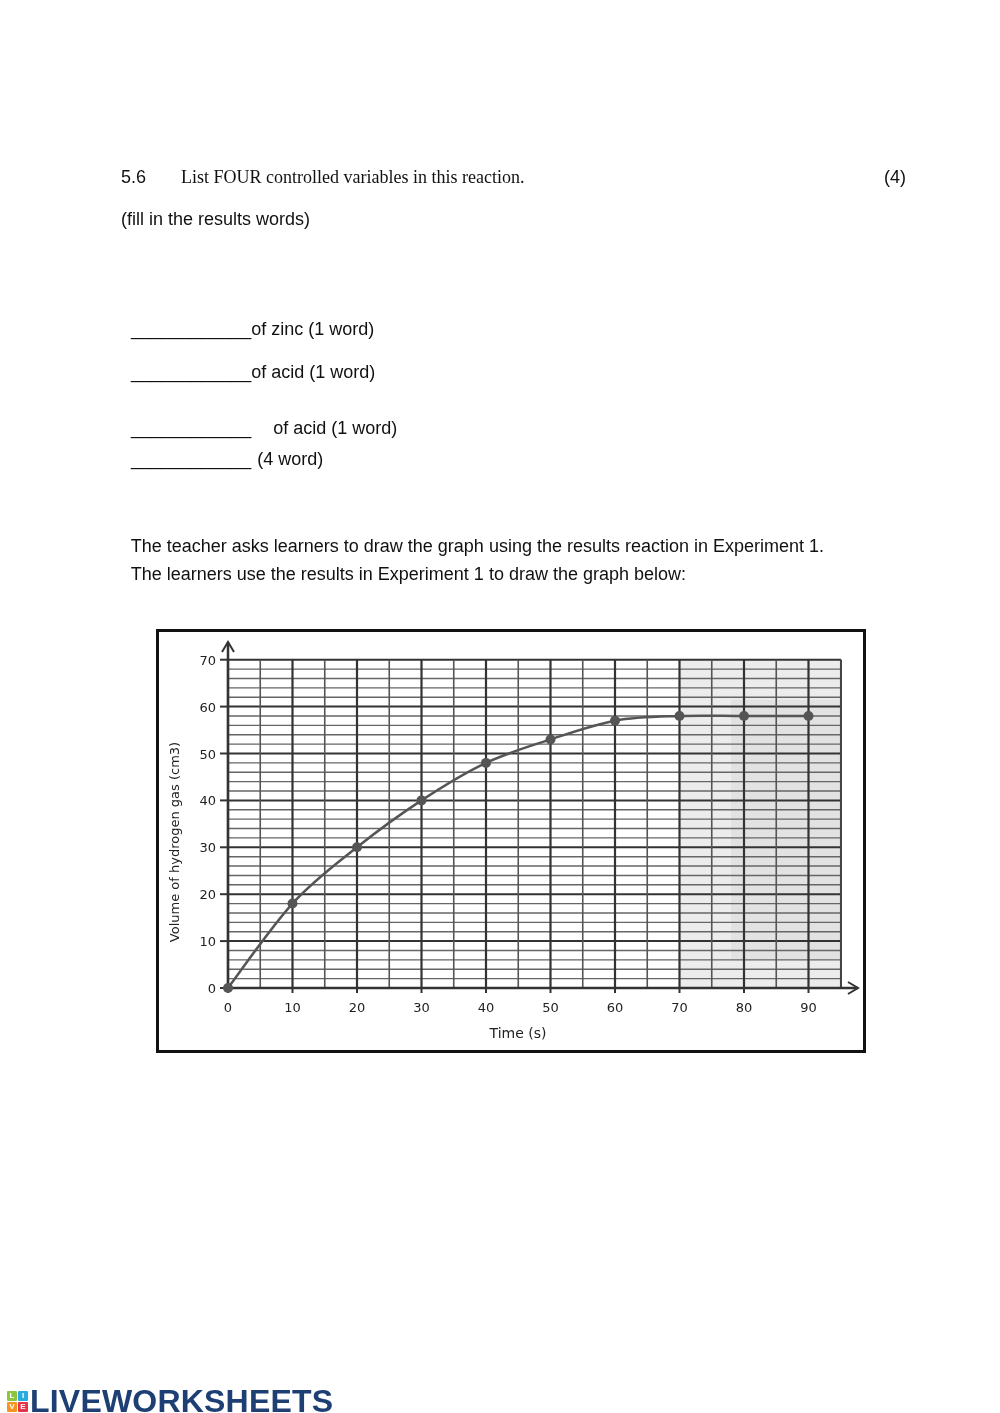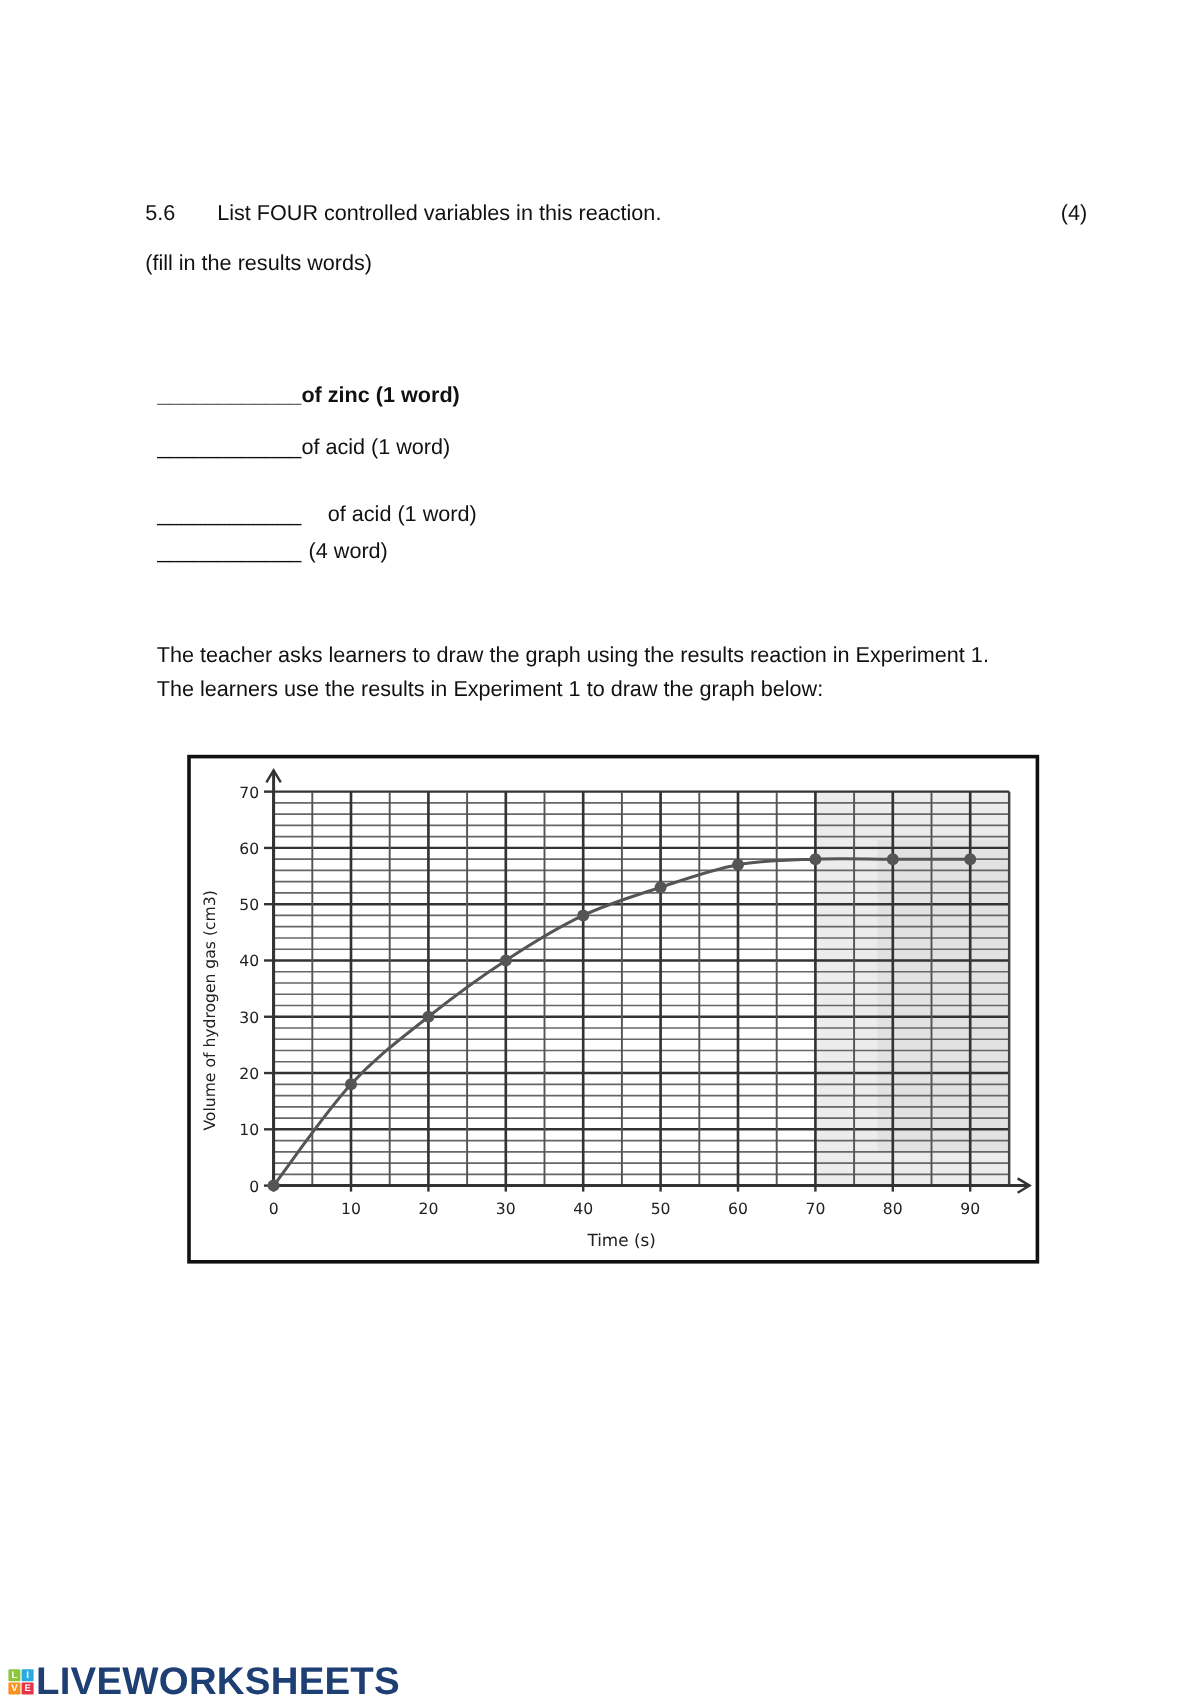--- a/index.html
+++ b/index.html
@@ -17,25 +17,25 @@
   svg text { font-family: "DejaVu Sans", sans-serif; }
   .logo { position: absolute; left: 7px; top: 1383px; display: flex; align-items: center; }
   .logo-blocks { display: grid; grid-template-columns: 10px 10px; grid-template-rows: 10px 10px; gap: 1px; margin-right: 2px; }
   .logo-blocks span { font-size: 8px; font-weight: bold; color: #fff; text-align: center; line-height: 10px; border-radius: 1px; }
   .logo-text { font-size: 32px; font-weight: bold; color: #1e3f73; letter-spacing: 0.2px; font-family: "Liberation Sans", sans-serif; }
 </style>
 </head>
 <body>
 
 <div class="abs txt" style="left:121px; top:166px;">5.6</div>
-<div class="abs txt" style="left:181px; top:166px;">List FOUR controlled variables in this reaction.</div>
+<div class="abs txt" style="left:181px; top:166px;font-family:Liberation Serif, serif;">List FOUR controlled variables in this reaction.</div>
 <div class="abs txt" style="left:884px; top:166px;">(4)</div>
 <div class="abs txt" style="left:121px; top:208px;">(fill in the results words)</div>
 
-<div class="abs txt" style="left:121px; top:296px;font-weight:bold;">
+<div class="abs txt" style="left:121px; top:296px;">
   <span>____________</span><span>of zinc (1 word)</span>
 </div>
 <div class="abs txt" style="left:121px; top:339px;">
   <span>____________</span><span>of acid (1 word)</span>
 </div>
 <div class="abs txt" style="left:121px; top:395px;">
   <span>____________</span><span style="display:inline-block;width:22px;"></span><span>of acid (1 word)</span>
 </div>
 <div class="abs txt" style="left:121px; top:426px;">
   <span>____________</span><span style="display:inline-block;width:6px;"></span><span>(4 word)</span>

